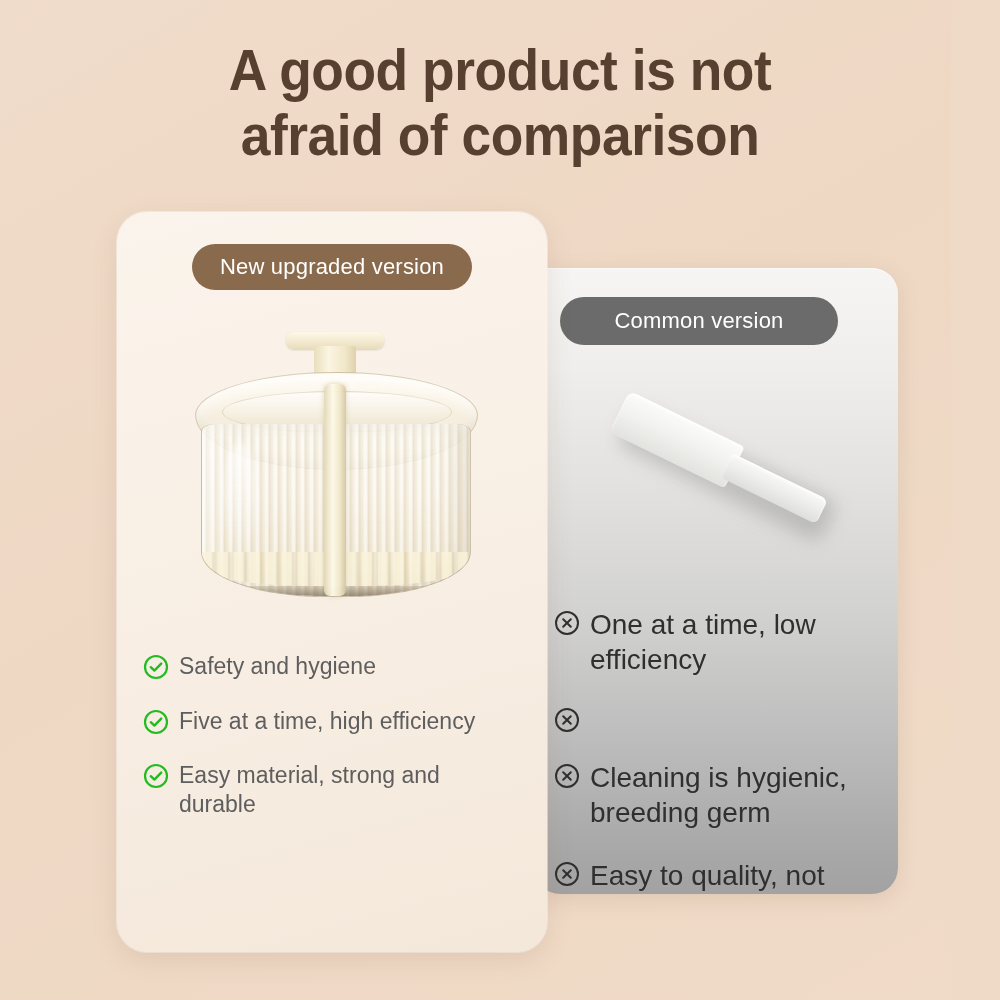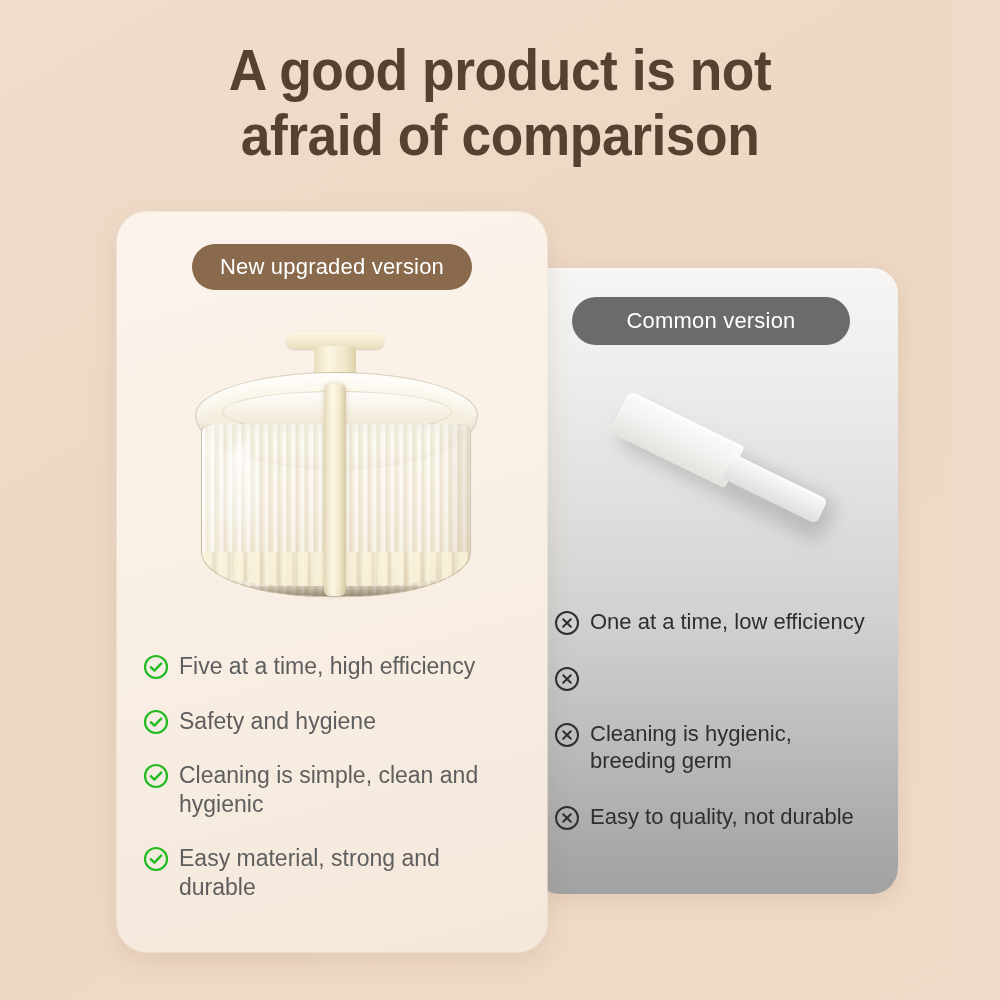--- a/index.html
+++ b/index.html
@@ -98,21 +98,21 @@
   }
   .badge-new {
     left: 75px;
     top: 32px;
     width: 280px;
     height: 46px;
     border-radius: 23px;
     background: #8a6a4d;
   }
   .badge-common {
-    left: 38px;
+    left: 26px;
     top: 29px;
     width: 278px;
     height: 48px;
     border-radius: 24px;
     background: #6b6b6b;
   }
 
   
   .jar {
     position: absolute;
@@ -307,21 +307,21 @@
     flex: 0 0 auto;
     margin-top: 2px;
     margin-right: 10px;
   }
   .row-text {
     font-size: 23px;
     line-height: 1.24;
     max-width: 330px;
   }
   .list-left .row-text { color: #5e5e5e; }
-  .list-right .row-text { color: #2f2f2f; max-width: 290px; font-size: 22px; }
+  .list-right .row-text { color: #2f2f2f; max-width: 290px; font-size: 28px; }
 
   .ico-check, .ico-cross {
     display: block;
     width: 26px;
     height: 26px;
   }
 </style>
 </head>
 <body>
 
@@ -412,49 +412,40 @@
 
     <div class="list list-left">
 
       <div class="row">
         <span class="row-icon">
           <svg class="ico-check" viewBox="0 0 26 26">
             <circle cx="13" cy="13" r="11" fill="none" stroke="#22bb22" stroke-width="2.2"></circle>
             <path d="M7.8 13.2 L11.4 16.6 L18.2 9.6" fill="none" stroke="#22bb22" stroke-width="2.4" stroke-linecap="round" stroke-linejoin="round"></path>
           </svg>
         </span>
-        <span class="row-text">Five at a time, high efficiency</span>
+        <span class="row-text">Safety and hygiene</span>
       </div>
 
       <div class="row">
         <span class="row-icon">
           <svg class="ico-check" viewBox="0 0 26 26">
             <circle cx="13" cy="13" r="11" fill="none" stroke="#22bb22" stroke-width="2.2"></circle>
             <path d="M7.8 13.2 L11.4 16.6 L18.2 9.6" fill="none" stroke="#22bb22" stroke-width="2.4" stroke-linecap="round" stroke-linejoin="round"></path>
           </svg>
         </span>
-        <span class="row-text">Safety and hygiene</span>
-      </div>
+        <span class="row-text">Five at a time, high efficiency</span>
+      </div>
+
 
       <div class="row">
         <span class="row-icon">
           <svg class="ico-check" viewBox="0 0 26 26">
             <circle cx="13" cy="13" r="11" fill="none" stroke="#22bb22" stroke-width="2.2"></circle>
             <path d="M7.8 13.2 L11.4 16.6 L18.2 9.6" fill="none" stroke="#22bb22" stroke-width="2.4" stroke-linecap="round" stroke-linejoin="round"></path>
           </svg>
         </span>
-        <span class="row-text">Cleaning is simple, clean and hygienic</span>
-      </div>
-
-      <div class="row">
-        <span class="row-icon">
-          <svg class="ico-check" viewBox="0 0 26 26">
-            <circle cx="13" cy="13" r="11" fill="none" stroke="#22bb22" stroke-width="2.2"></circle>
-            <path d="M7.8 13.2 L11.4 16.6 L18.2 9.6" fill="none" stroke="#22bb22" stroke-width="2.4" stroke-linecap="round" stroke-linejoin="round"></path>
-          </svg>
-        </span>
         <span class="row-text">Easy material, strong and durable</span>
       </div>
 
     </div>
   </div>
 
 </div>
 
 </body></html>

